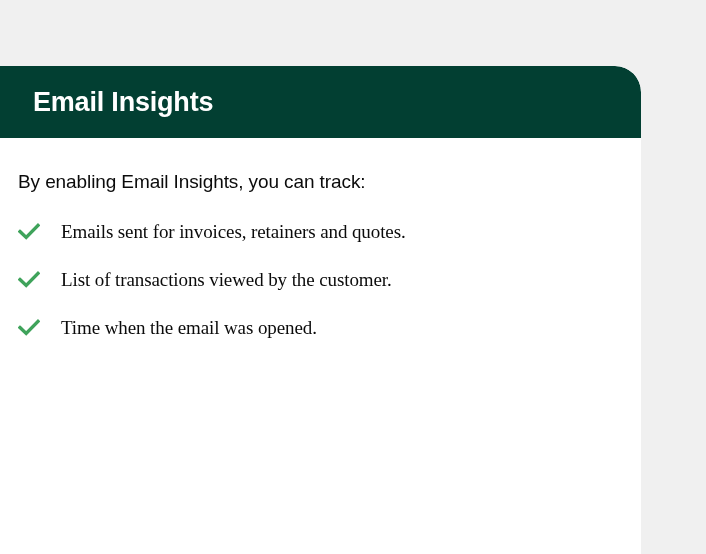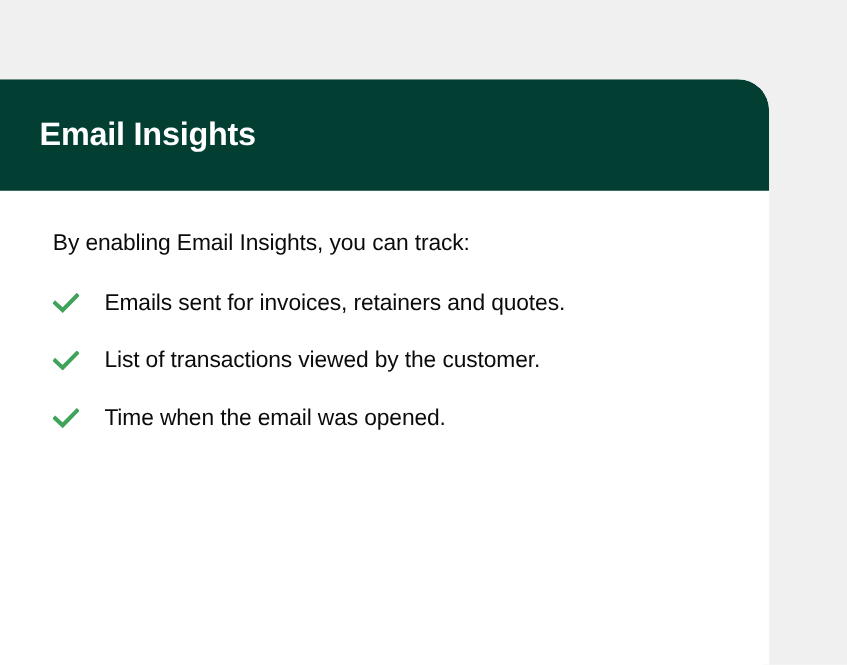--- a/index.html
+++ b/index.html
@@ -24,21 +24,21 @@
     width: 641px;
     height: 488px;
     background: #ffffff;
     border-top-right-radius: 26px;
     overflow: hidden;
     box-sizing: border-box;
   }
 
   
   .card-header {
-    height: 93px;
+    height: 72px;
     background: #023f32;
     border-top-right-radius: 26px;
     display: flex;
     align-items: center;
     padding: 0 33px;
     box-sizing: border-box;
   }
   .card-title {
     color: #ffffff;
     font-size: 27px;
@@ -77,21 +77,21 @@
     left: 3px;
     top: 3px;
     width: 22px;
     height: 22px;
     border-radius: 50%;
     background: #ffffff;
   }
 
   
   .card-body {
-    padding: 33px 33px 0 44px;
+    padding: 33px 33px 0 18px;
     box-sizing: border-box;
   }
   .intro-text {
     color: #0b0b0b;
     font-size: 19px;
     line-height: 1.2;
     margin: 0 0 26px 0;
     letter-spacing: -0.1px;
   }
   .benefit-list {
@@ -114,20 +114,21 @@
     justify-content: center;
   }
   .check-icon svg {
     display: block;
   }
   .benefit-text {
     color: #0b0b0b;
     font-size: 19px;
     line-height: 1.25;
     letter-spacing: -0.1px;
+    font-family: Liberation Serif, serif;
   }
 </style>
 </head>
 <body>
 
 <div class="card">
 
   <div class="card-header">
     <div class="card-title">Email Insights</div>
   </div>

